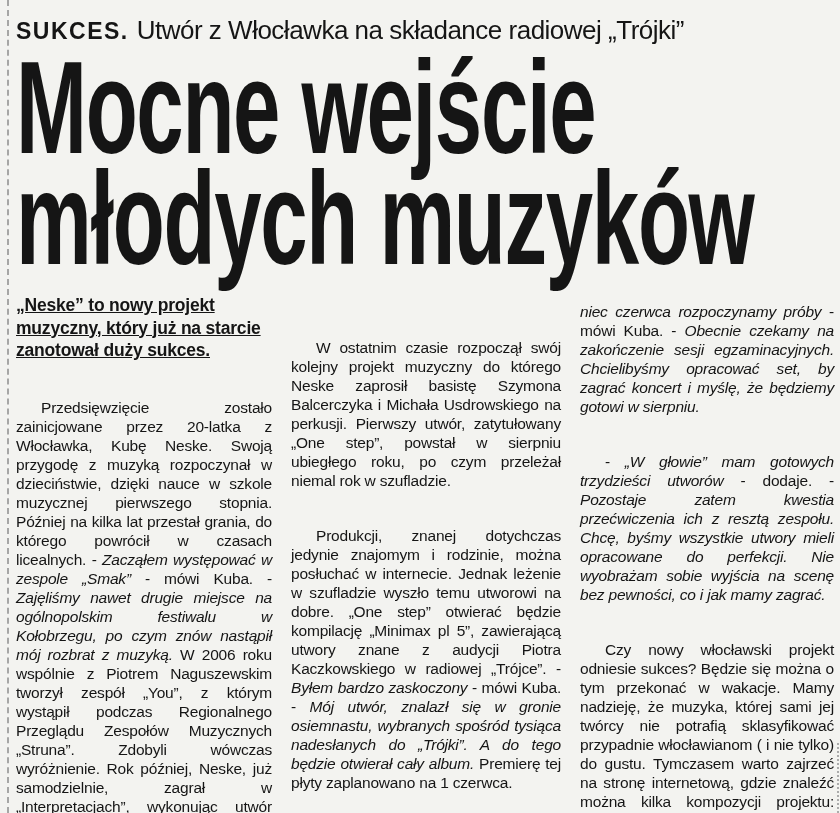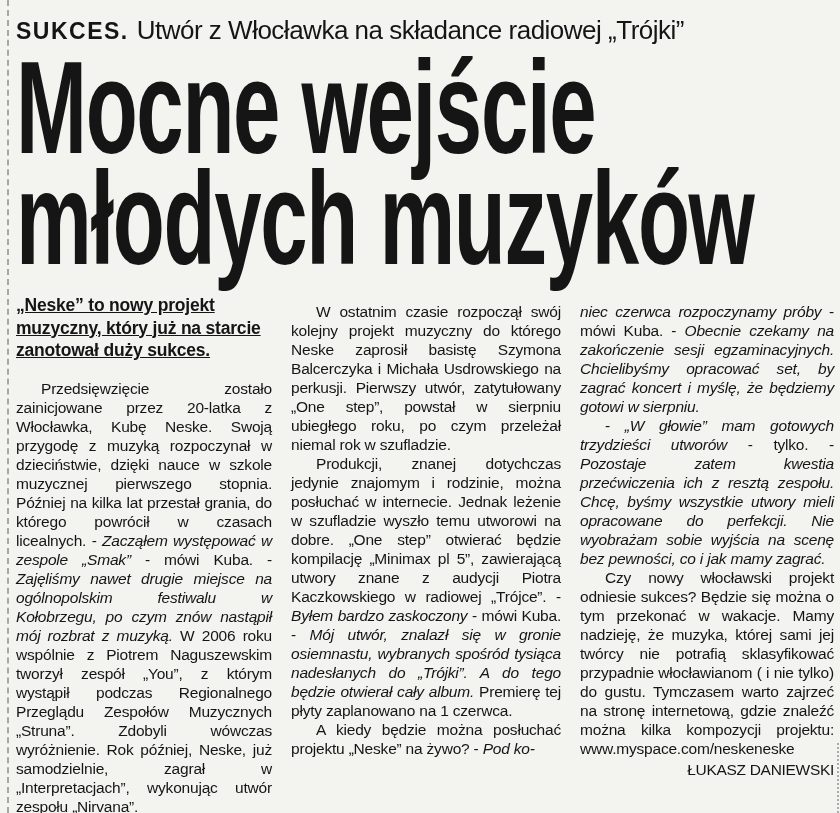--- a/index.html
+++ b/index.html
@@ -62,21 +62,21 @@
     letter-spacing:-0.2px;
     margin:0 0 17px 0;
     text-align:left;
     text-decoration:underline;
   }
   .col p.body-par{
     margin:0;
     text-align:justify;
     text-justify:inter-word;
   }
-  .col p.body-par.indent{text-indent:25px;}
+  .col p.body-par.indent{text-indent:25px;margin-top:36px;}
   .col p.body-par i{font-style:italic;}
   .byline{
     margin:2px 0 0 0;
     text-align:right;
     font-weight:normal;
     font-size:15.5px;
     letter-spacing:-0.3px;
   }
 </style>
 </head>
@@ -105,19 +105,19 @@
         <p class="lead">„Neske” to nowy projekt muzyczny, który już na starcie zanotował duży sukces.</p>
         <p class="body-par indent"><span>Przedsięwzięcie zostało zainicjowane przez 20-latka z Włocławka, Kubę Neske. Swoją przygodę z muzyką rozpoczynał w dzieciństwie, dzięki nauce w szkole muzycznej pierwszego stopnia. Później na kilka lat przestał grania, do którego powrócił w czasach licealnych. - </span><i>Zacząłem występować w zespole „Smak”</i><span> - mówi Kuba. - </span><i>Zajęliśmy nawet drugie miejsce na ogólnopolskim festiwalu w Kołobrzegu, po czym znów nastąpił mój rozbrat z muzyką.</i><span> W 2006 roku wspólnie z Piotrem Naguszewskim tworzył zespół „You”, z którym wystąpił podczas Regionalnego Przeglądu Zespołów Muzycznych „Struna”. Zdobyli wówczas wyróżnienie. Rok później, Neske, już samodzielnie, zagrał w „Interpretacjach”, wykonując utwór zespołu „Nirvana”.</span></p>
       </div>
       <div class="col col-2">
         <p class="body-par indent"><span>W ostatnim czasie rozpoczął swój kolejny projekt muzyczny do którego Neske zaprosił basistę Szymona Balcerczyka i Michała Usdrowskiego na perkusji. Pierwszy utwór, zatytułowany „One step”, powstał w sierpniu ubiegłego roku, po czym przeleżał niemal rok w szufladzie.</span></p>
         <p class="body-par indent"><span>Produkcji, znanej dotychczas jedynie znajomym i rodzinie, można posłuchać w internecie. Jednak leżenie w szufladzie wyszło temu utworowi na dobre. „One step” otwierać będzie kompilację „Minimax pl 5”, zawierającą utwory znane z audycji Piotra Kaczkowskiego w radiowej „Trójce”. - </span><i>Byłem bardzo zaskoczony</i><span> - mówi Kuba. - </span><i>Mój utwór, znalazł się w gronie osiemnastu, wybranych spośród tysiąca nadesłanych do „Trójki”. A do tego będzie otwierał cały album.</i><span> Premierę tej płyty zaplanowano na 1 czerwca.</span></p>
         <p class="body-par indent"><span>A kiedy będzie można posłuchać projektu „Neske” na żywo? - </span><i>Pod ko-</i></p>
       </div>
       <div class="col col-3">
         <p class="body-par"><i>niec czerwca rozpoczynamy próby</i><span> - mówi Kuba. - </span><i>Obecnie czekamy na zakończenie sesji egzaminacyjnych. Chcielibyśmy opracować set, by zagrać koncert i myślę, że będziemy gotowi w sierpniu.</i></p>
-        <p class="body-par indent"><span>- </span><i>„W głowie” mam gotowych trzydzieści utworów</i><span> - tylko. - </span><i>Pozostaje zatem kwestia przećwiczenia ich z resztą zespołu. Chcę, byśmy wszystkie utwory mieli opracowane do perfekcji. Nie wyobrażam sobie wyjścia na scenę bez pewności, co i jak mamy zagrać.</i></p>
+        <p class="body-par indent"><span>- </span><i>„W głowie” mam gotowych trzydzieści utworów</i><span> - dodaje. - </span><i>Pozostaje zatem kwestia przećwiczenia ich z resztą zespołu. Chcę, byśmy wszystkie utwory mieli opracowane do perfekcji. Nie wyobrażam sobie wyjścia na scenę bez pewności, co i jak mamy zagrać.</i></p>
         <p class="body-par indent"><span>Czy nowy włocławski projekt odniesie sukces? Będzie się można o tym przekonać w wakacje. Mamy nadzieję, że muzyka, której sami jej twórcy nie potrafią sklasyfikować przypadnie włocławianom ( i nie tylko) do gustu. Tymczasem warto zajrzeć na stronę internetową, gdzie znaleźć można kilka kompozycji projektu: www.myspace.com/neskeneske</span></p>
         <p class="byline">ŁUKASZ DANIEWSKI</p>
       </div>
     </div>
 
 </div>
 
 </body></html>

